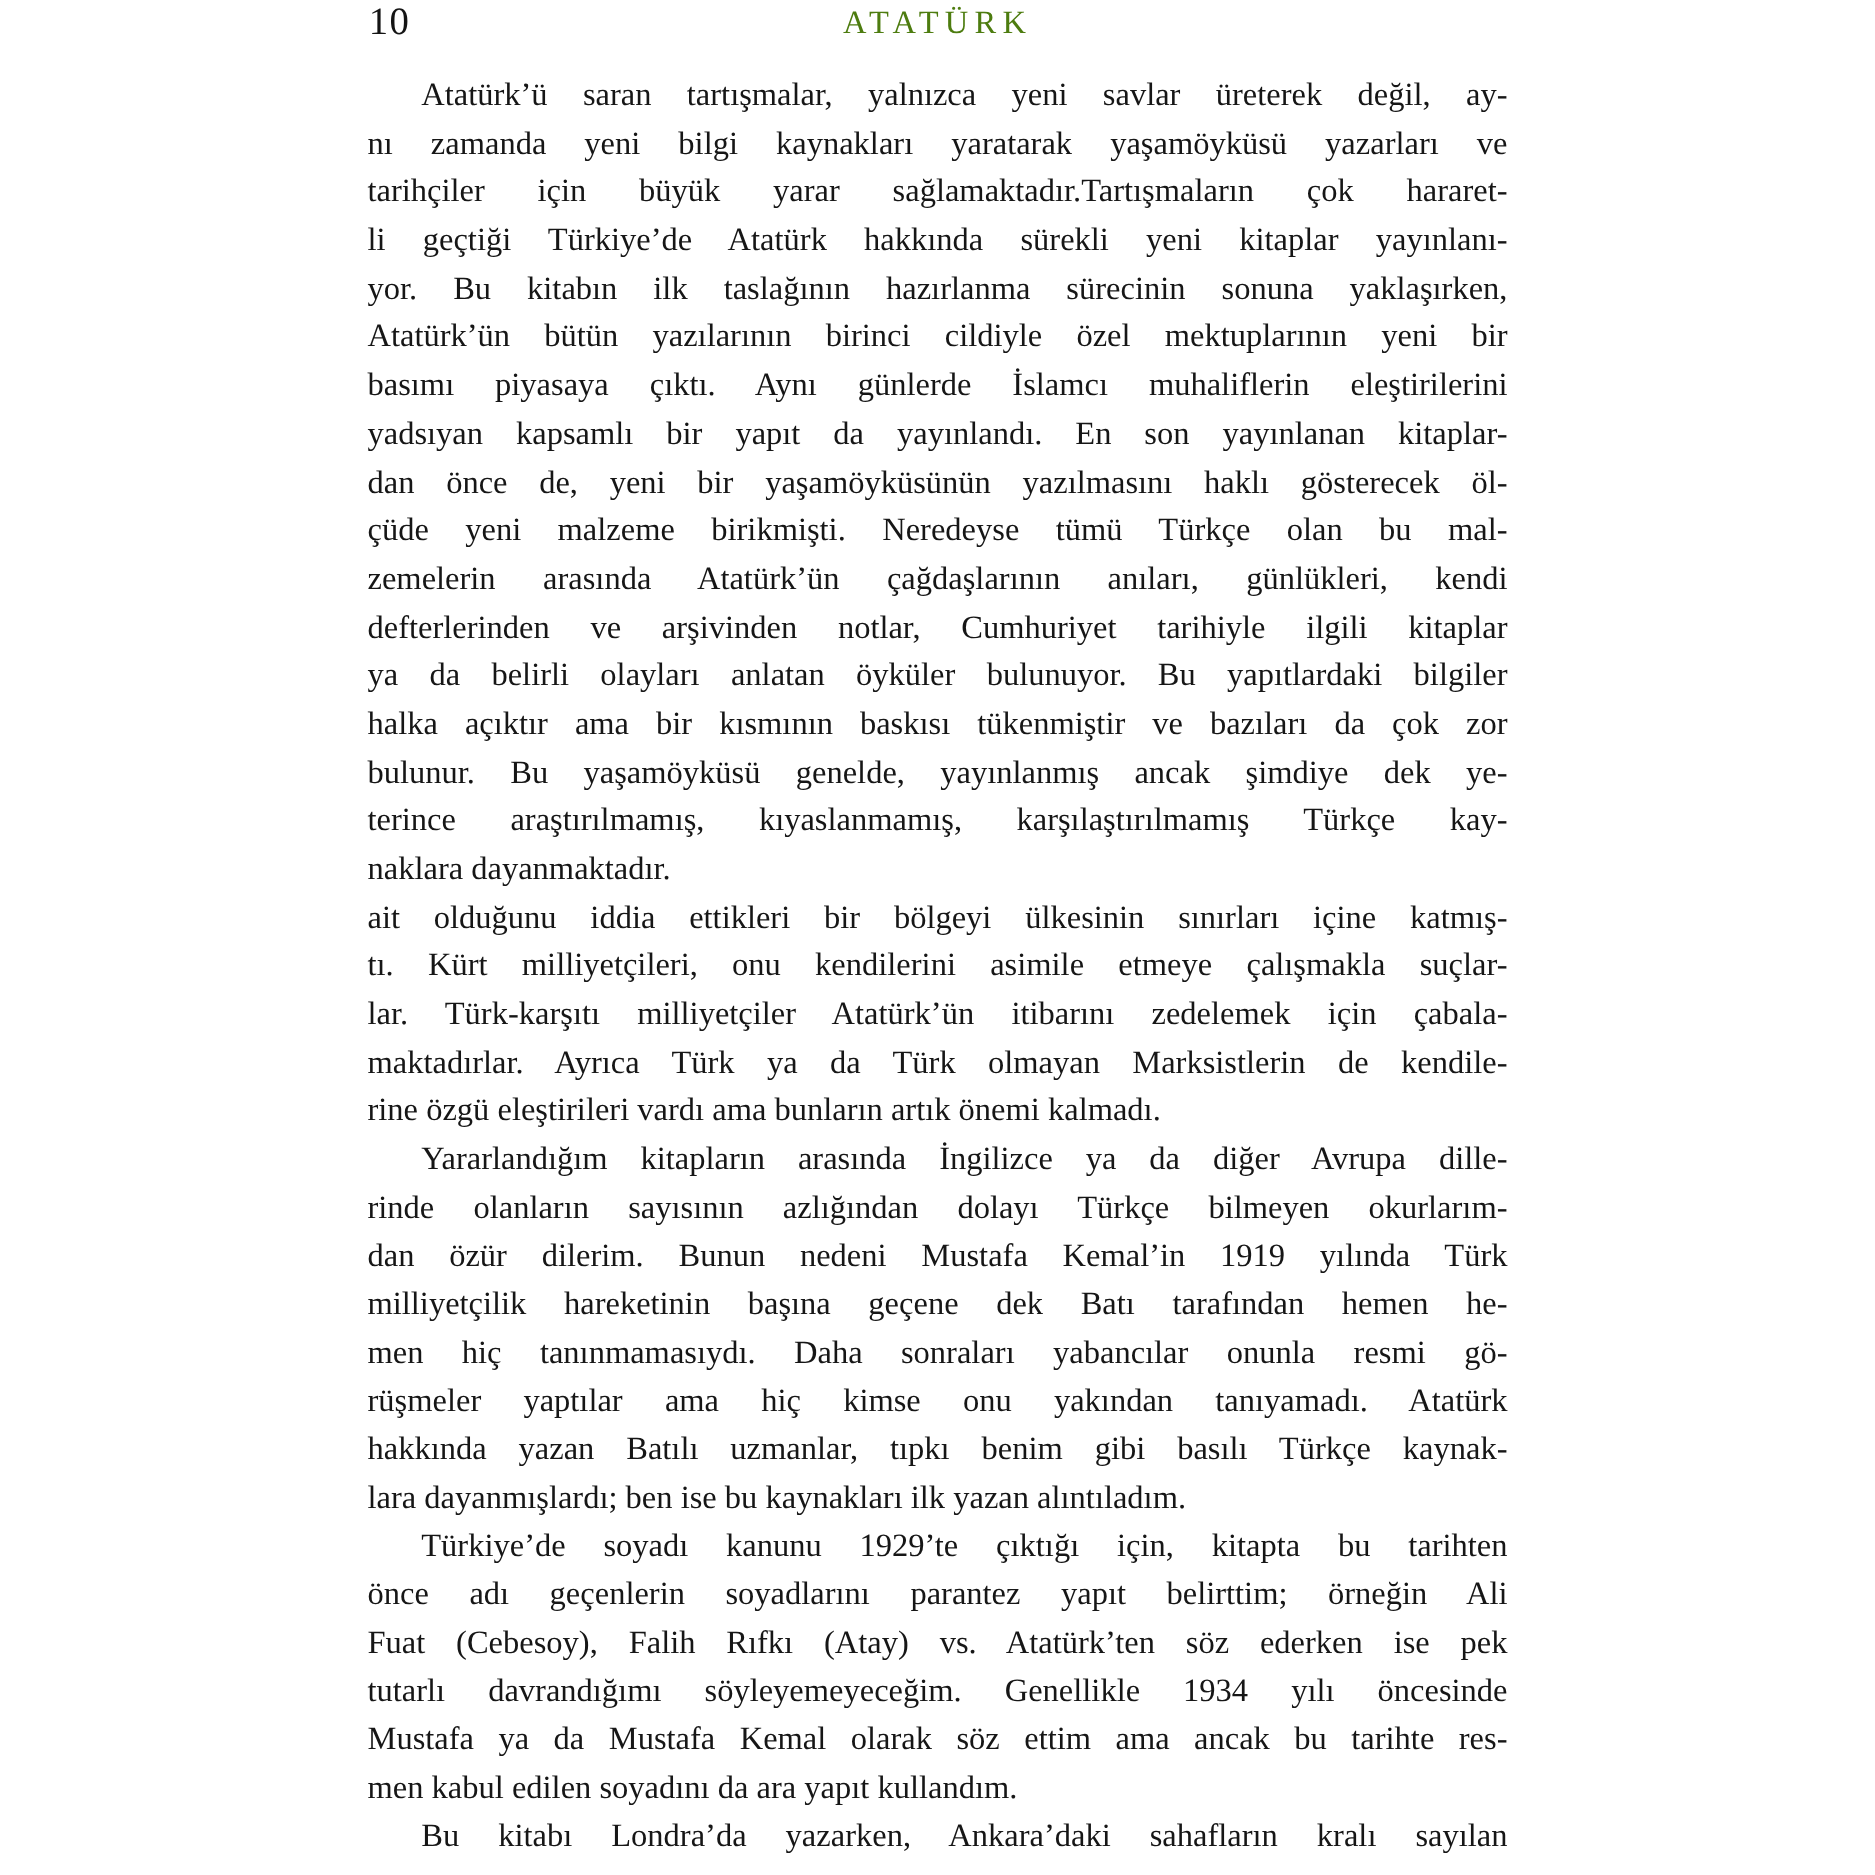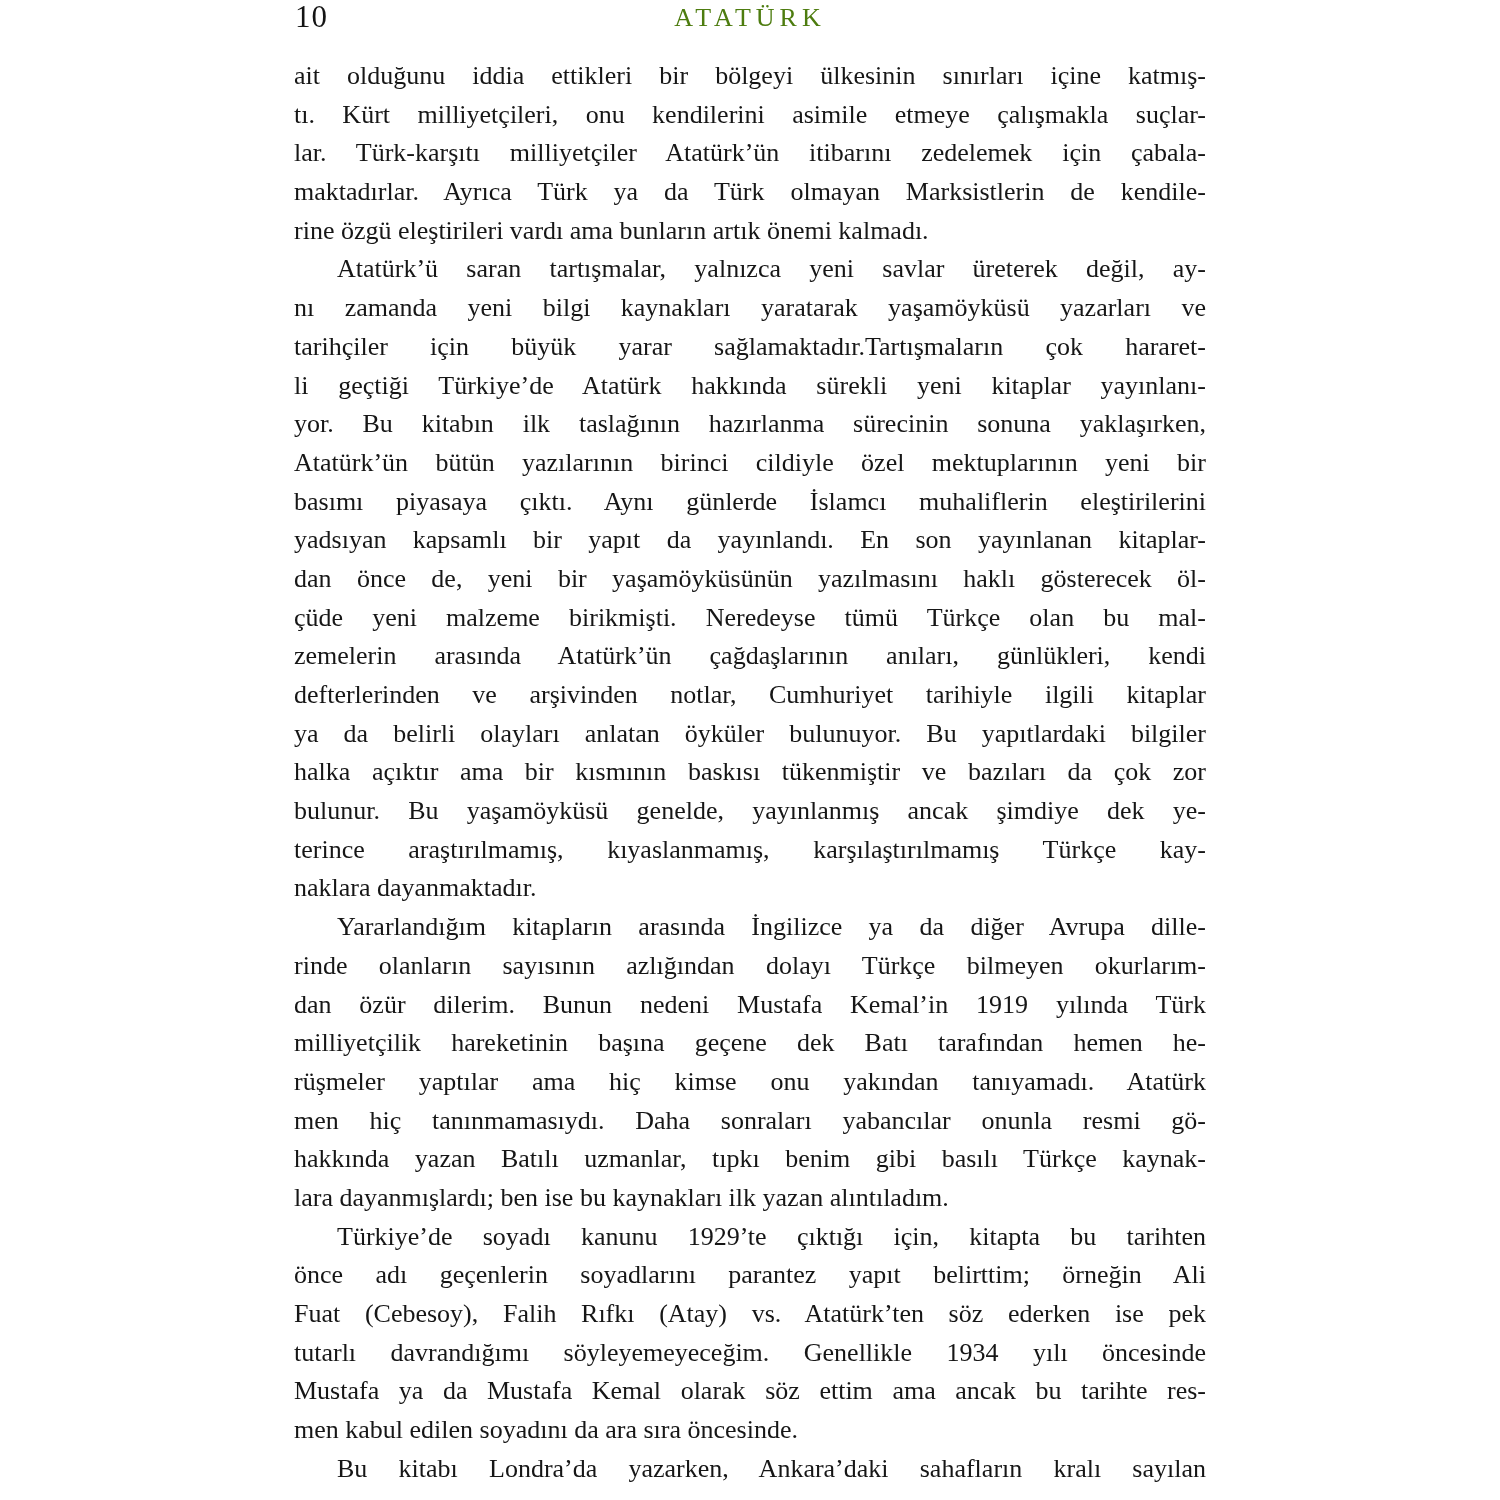--- a/index.html
+++ b/index.html
@@ -76,62 +76,62 @@
   <div class="textblock">
 
     <div class="running-header">
       <span class="page-number">10</span>
       <span class="running-title">ATATÜRK</span>
     </div>
 
     <div class="body-text">
 
     <div class="paragraph">
-          <div class="line">ait olduğunu iddia ettikleri bir bölgeyi ülkesinin sınırları içine katmış-</div>
-          <div class="line">tı. Kürt milliyetçileri, onu kendilerini asimile etmeye çalışmakla suçlar-</div>
-          <div class="line">lar. Türk-karşıtı milliyetçiler Atatürk’ün itibarını zedelemek için çabala-</div>
-          <div class="line">maktadırlar. Ayrıca Türk ya da Türk olmayan Marksistlerin de kendile-</div>
-          <div class="line para-end">rine özgü eleştirileri vardı ama bunların artık önemi kalmadı.</div>
-        </div>
-        <div class="paragraph">
           <div class="line indent">Atatürk’ü saran tartışmalar, yalnızca yeni savlar üreterek değil, ay-</div>
           <div class="line">nı zamanda yeni bilgi kaynakları yaratarak yaşamöyküsü yazarları ve</div>
           <div class="line">tarihçiler için büyük yarar sağlamaktadır.Tartışmaların çok hararet-</div>
           <div class="line">li geçtiği Türkiye’de Atatürk hakkında sürekli yeni kitaplar yayınlanı-</div>
           <div class="line">yor. Bu kitabın ilk taslağının hazırlanma sürecinin sonuna yaklaşırken,</div>
           <div class="line">Atatürk’ün bütün yazılarının birinci cildiyle özel mektuplarının yeni bir</div>
           <div class="line">basımı piyasaya çıktı. Aynı günlerde İslamcı muhaliflerin eleştirilerini</div>
           <div class="line">yadsıyan kapsamlı bir yapıt da yayınlandı. En son yayınlanan kitaplar-</div>
           <div class="line">dan önce de, yeni bir yaşamöyküsünün yazılmasını haklı gösterecek öl-</div>
           <div class="line">çüde yeni malzeme birikmişti. Neredeyse tümü Türkçe olan bu mal-</div>
           <div class="line">zemelerin arasında Atatürk’ün çağdaşlarının anıları, günlükleri, kendi</div>
           <div class="line">defterlerinden ve arşivinden notlar, Cumhuriyet tarihiyle ilgili kitaplar</div>
           <div class="line">ya da belirli olayları anlatan öyküler bulunuyor. Bu yapıtlardaki bilgiler</div>
           <div class="line">halka açıktır ama bir kısmının baskısı tükenmiştir ve bazıları da çok zor</div>
           <div class="line">bulunur. Bu yaşamöyküsü genelde, yayınlanmış ancak şimdiye dek ye-</div>
           <div class="line">terince araştırılmamış, kıyaslanmamış, karşılaştırılmamış Türkçe kay-</div>
           <div class="line para-end">naklara dayanmaktadır.</div>
         </div>
         <div class="paragraph">
+          <div class="line">ait olduğunu iddia ettikleri bir bölgeyi ülkesinin sınırları içine katmış-</div>
+          <div class="line">tı. Kürt milliyetçileri, onu kendilerini asimile etmeye çalışmakla suçlar-</div>
+          <div class="line">lar. Türk-karşıtı milliyetçiler Atatürk’ün itibarını zedelemek için çabala-</div>
+          <div class="line">maktadırlar. Ayrıca Türk ya da Türk olmayan Marksistlerin de kendile-</div>
+          <div class="line para-end">rine özgü eleştirileri vardı ama bunların artık önemi kalmadı.</div>
+        </div>
+        <div class="paragraph">
           <div class="line indent">Yararlandığım kitapların arasında İngilizce ya da diğer Avrupa dille-</div>
           <div class="line">rinde olanların sayısının azlığından dolayı Türkçe bilmeyen okurlarım-</div>
           <div class="line">dan özür dilerim. Bunun nedeni Mustafa Kemal’in 1919 yılında Türk</div>
           <div class="line">milliyetçilik hareketinin başına geçene dek Batı tarafından hemen he-</div>
+          <div class="line">men hiç tanınmamasıydı. Daha sonraları yabancılar onunla resmi gö-</div>
           <div class="line">rüşmeler yaptılar ama hiç kimse onu yakından tanıyamadı. Atatürk</div>
-          <div class="line">men hiç tanınmamasıydı. Daha sonraları yabancılar onunla resmi gö-</div>
           <div class="line">hakkında yazan Batılı uzmanlar, tıpkı benim gibi basılı Türkçe kaynak-</div>
           <div class="line para-end">lara dayanmışlardı; ben ise bu kaynakları ilk yazan alıntıladım.</div>
         </div>
         <div class="paragraph">
           <div class="line indent">Türkiye’de soyadı kanunu 1929’te çıktığı için, kitapta bu tarihten</div>
           <div class="line">önce adı geçenlerin soyadlarını parantez yapıt belirttim; örneğin Ali</div>
           <div class="line">Fuat (Cebesoy), Falih Rıfkı (Atay) vs. Atatürk’ten söz ederken ise pek</div>
           <div class="line">tutarlı davrandığımı söyleyemeyeceğim. Genellikle 1934 yılı öncesinde</div>
           <div class="line">Mustafa ya da Mustafa Kemal olarak söz ettim ama ancak bu tarihte res-</div>
-          <div class="line para-end">men kabul edilen soyadını da ara sıra öncesinde.</div>
+          <div class="line para-end">men kabul edilen soyadını da ara yapıt kullandım.</div>
         </div>
         <div class="paragraph">
           <div class="line indent">Bu kitabı Londra’da yazarken, Ankara’daki sahafların kralı sayılan</div>
         </div>
       </div>
 
   </div>
 </div>
 
 </body></html>

